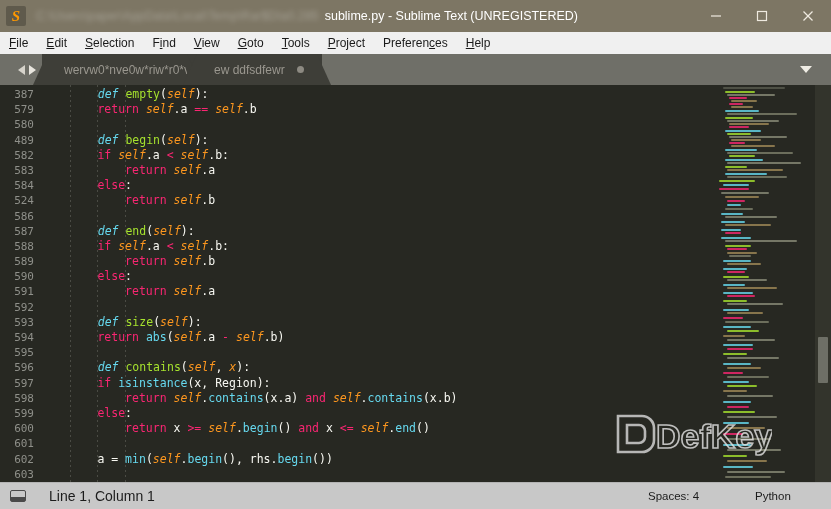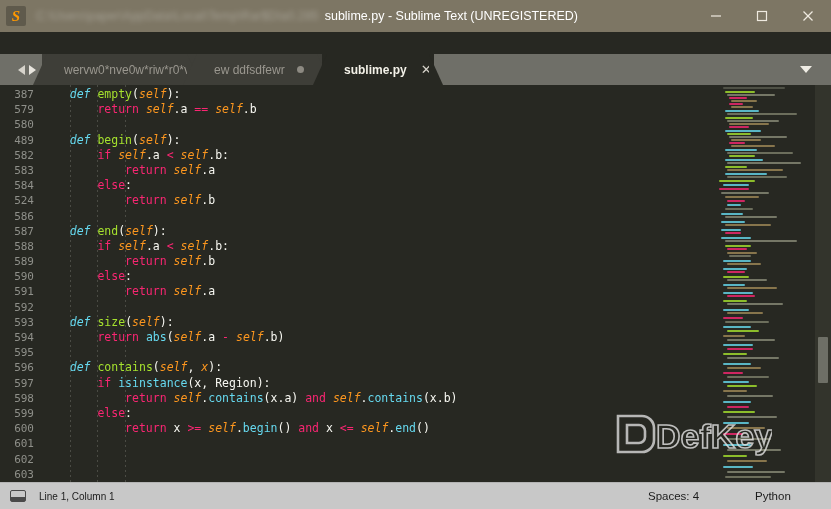--- a/index.html
+++ b/index.html
@@ -240,21 +240,21 @@
   .cline {
     font-family: "DejaVu Sans Mono", monospace;
     font-size: 11.5px;
     line-height: 15.2px;
     height: 15.2px;
     white-space: pre;
     color: #f8f8f2;
   }
   
   .t-kw   { color: #f92672; }       
-  .t-def  { color: #66d9ef; font-style: italic; }  
+  .t-def  { color: #66d9ef; font-style: italic; margin-left: 28px; }  
   .t-fn   { color: #a6e22e; text-align: right; }       
   .t-self { color: #fd971f; font-style: italic; }  
   .t-param{ color: #fd971f; font-style: italic; }
   .t-op   { color: #f92672; }
   .t-txt  { color: #f8f8f2; }
   .t-call { color: #66d9ef; }
   .t-builtin { color: #66d9ef; }
 
   .indent-guides {
     position: absolute;
@@ -327,22 +327,22 @@
   .sb-icon {
     margin-left: 10px;
     width: 16px; height: 12px;
     border: 1.5px solid #4a4a4a;
     border-radius: 2px;
     box-sizing: border-box;
     background: linear-gradient(to bottom, #c8c8c8 0 60%, #4a4a4a 60% 100%);
     flex: 0 0 auto;
   }
   .sb-text {
-    margin-left: 13px;
-    font-size: 10px;
+    margin-left: 23px;
+    font-size: 14px;
     color: #1c1c1c;
     white-space: nowrap;
   }
   .sb-spaces {
     position: absolute;
     left: 648px;
     font-size: 11.5px;
     color: #1c1c1c;
   }
   .sb-lang {
@@ -377,43 +377,49 @@
       </div>
       <div class="win-btn">
         <svg width="16" height="16" viewBox="0 0 16 16">
           <line x1="3.5" y1="3.5" x2="12.5" y2="12.5" stroke="#efeae0" stroke-width="1.3"></line>
           <line x1="12.5" y1="3.5" x2="3.5" y2="12.5" stroke="#efeae0" stroke-width="1.3"></line>
         </svg>
       </div>
     </div>
   </div>
 
+  <div class="menubar" id="menubar">
+      <div class="menu-item"><u>F</u>ile</div>
+      <div class="menu-item"><u>E</u>dit</div>
+      <div class="menu-item"><u>S</u>election</div>
+      <div class="menu-item">F<u>i</u>nd</div>
+      <div class="menu-item"><u>V</u>iew</div>
+      <div class="menu-item"><u>G</u>oto</div>
+      <div class="menu-item"><u>T</u>ools</div>
+      <div class="menu-item"><u>P</u>roject</div>
+      <div class="menu-item">Preferen<u>c</u>es</div>
+      <div class="menu-item"><u>H</u>elp</div>
+    </div>
 
   <div class="tabbar">
     <div class="tab-nav">
       <div class="tri tri-left"></div>
       <div class="tri tri-right"></div>
     </div>
     <div class="tabs" id="tablist">
         <div class="tab tab-inactive" style="width: 150px;">
           <div class="skew-l"></div>
           <span class="tab-label">wervw0*nve0w*riw*r0*vew</span>
           <span class="tab-dot"></span>
           <div class="skew-r"></div>
         </div>
         <div class="tab tab-inactive" style="width: 130px;">
           <div class="skew-l"></div>
           <span class="tab-label">ew ddfsdfewr</span>
           <span class="tab-dot"></span>
-          <div class="skew-r"></div>
-        </div>
-        <div class="tab tab-active" style="width: 112px;">
-          <div class="skew-l"></div>
-          <span class="tab-label">sublime.py</span>
-          <span class="tab-close">✕</span>
           <div class="skew-r"></div>
         </div>
       </div>
     <div class="tab-dropdown">
       <div class="caret-down"></div>
     </div>
   </div>
 
   <div class="editor">
     <div class="gutter" id="gutter">
@@ -467,20 +473,21 @@
         <div class="cline">&nbsp;</div>
         <div class="cline"><span class="t-txt">    </span><span class="t-def">def</span><span class="t-txt"> </span><span class="t-fn">size</span><span class="t-txt">(</span><span class="t-self">self</span><span class="t-txt">):</span></div>
         <div class="cline"><span class="t-txt">        </span><span class="t-kw">return</span><span class="t-txt"> </span><span class="t-builtin">abs</span><span class="t-txt">(</span><span class="t-self">self</span><span class="t-txt">.a </span><span class="t-op">-</span><span class="t-txt"> </span><span class="t-self">self</span><span class="t-txt">.b)</span></div>
         <div class="cline">&nbsp;</div>
         <div class="cline"><span class="t-txt">    </span><span class="t-def">def</span><span class="t-txt"> </span><span class="t-fn">contains</span><span class="t-txt">(</span><span class="t-self">self</span><span class="t-txt">, </span><span class="t-param">x</span><span class="t-txt">):</span></div>
         <div class="cline"><span class="t-txt">        </span><span class="t-kw">if</span><span class="t-txt"> </span><span class="t-builtin">isinstance</span><span class="t-txt">(x, Region):</span></div>
         <div class="cline"><span class="t-txt">            </span><span class="t-kw">return</span><span class="t-txt"> </span><span class="t-self">self</span><span class="t-txt">.</span><span class="t-call">contains</span><span class="t-txt">(x.a) </span><span class="t-kw">and</span><span class="t-txt"> </span><span class="t-self">self</span><span class="t-txt">.</span><span class="t-call">contains</span><span class="t-txt">(x.b)</span></div>
         <div class="cline"><span class="t-txt">        </span><span class="t-kw">else</span><span class="t-txt">:</span></div>
         <div class="cline"><span class="t-txt">            </span><span class="t-kw">return</span><span class="t-txt"> x </span><span class="t-op">&gt;=</span><span class="t-txt"> </span><span class="t-self">self</span><span class="t-txt">.</span><span class="t-call">begin</span><span class="t-txt">() </span><span class="t-kw">and</span><span class="t-txt"> x </span><span class="t-op">&lt;=</span><span class="t-txt"> </span><span class="t-self">self</span><span class="t-txt">.</span><span class="t-call">end</span><span class="t-txt">()</span></div>
         <div class="cline">&nbsp;</div>
+        <div class="cline"><span class="t-txt">        a = </span><span class="t-builtin">min</span><span class="t-txt">(</span><span class="t-self">self</span><span class="t-txt">.</span><span class="t-call">begin</span><span class="t-txt">(), rhs.</span><span class="t-call">begin</span><span class="t-txt">())</span></div>
       </div>
   </div>
 
   <div class="minimap" id="minimap">
       <div class="mm-row" style="top: 2px; left: 8px; width: 62px; background: rgb(90, 91, 80); opacity: 0.8;"></div>
       <div class="mm-row" style="top: 6px; left: 10px; width: 30px; background: rgb(166, 226, 46); opacity: 0.8;"></div>
       <div class="mm-row" style="top: 9px; left: 12px; width: 48px; background: rgb(138, 139, 120); opacity: 0.8;"></div>
       <div class="mm-row" style="top: 12px; left: 14px; width: 18px; background: rgb(249, 38, 114); opacity: 0.8;"></div>
       <div class="mm-row" style="top: 15px; left: 16px; width: 26px; background: rgb(160, 136, 88); opacity: 0.8;"></div>
       <div class="mm-row" style="top: 18px; left: 14px; width: 14px; background: rgb(249, 38, 114); opacity: 0.8;"></div>

